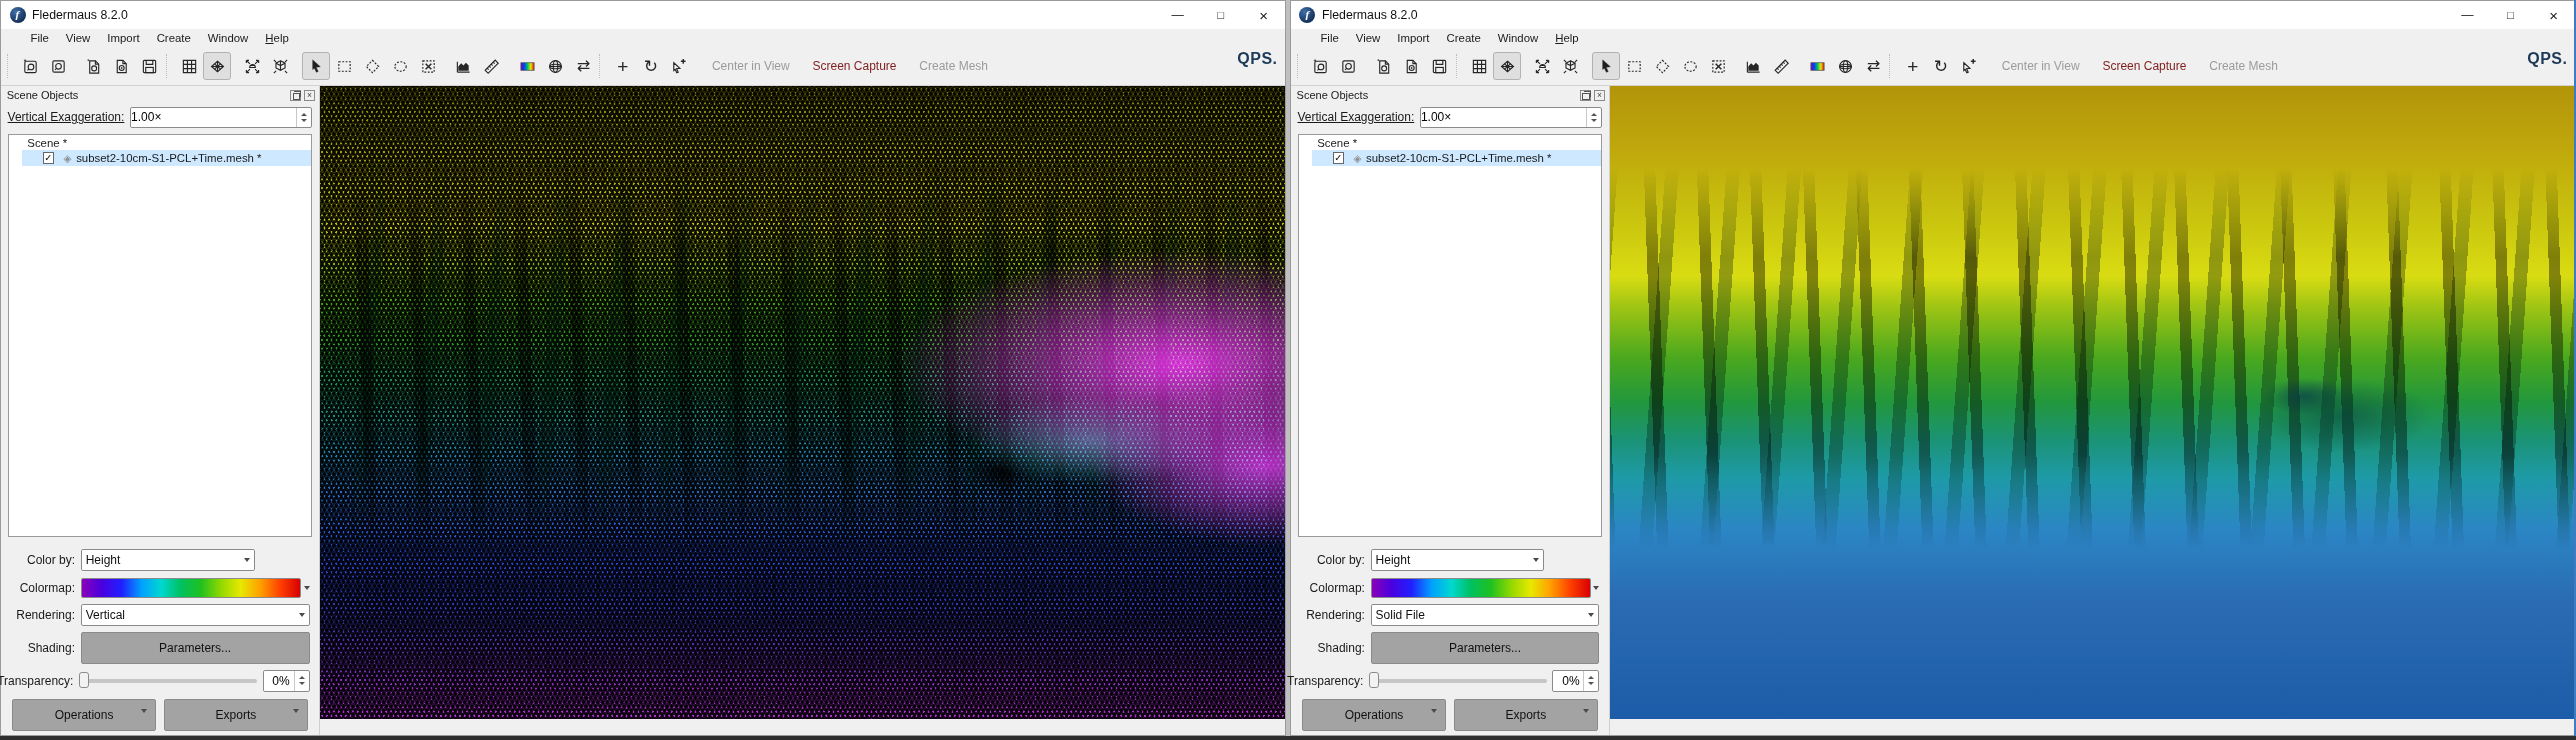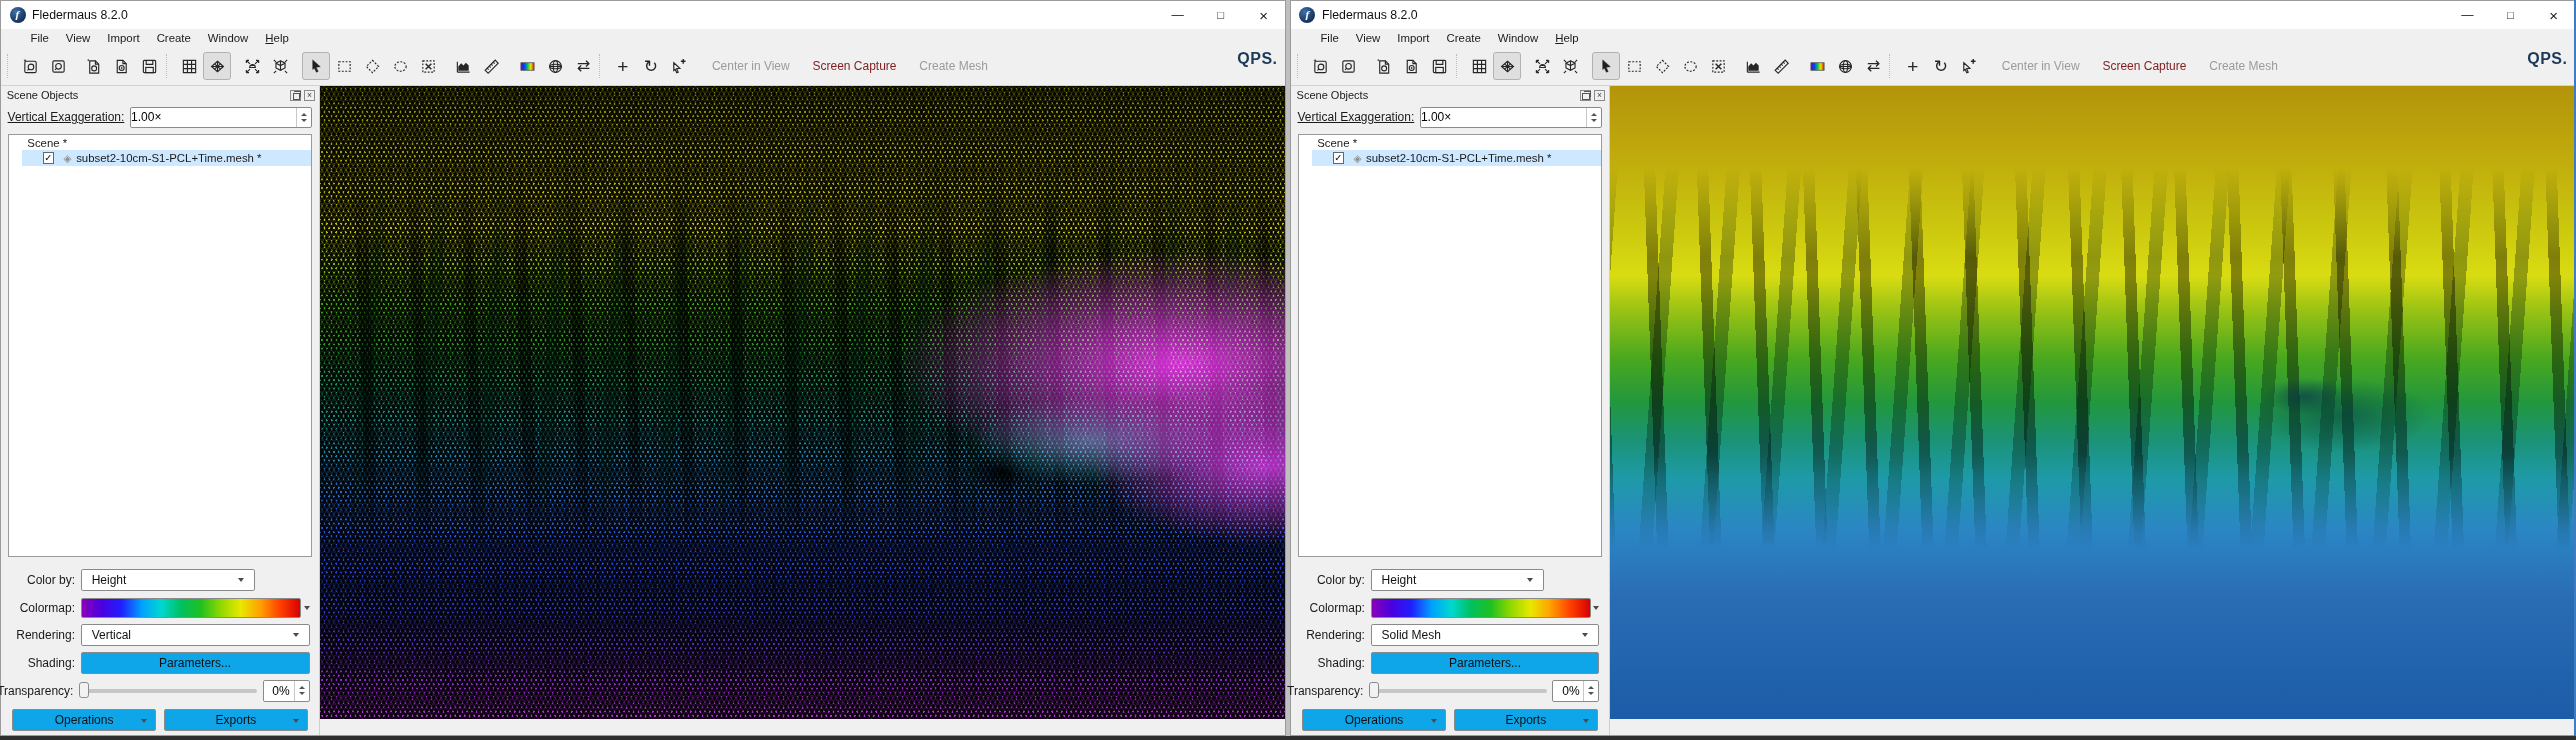--- a/index.html
+++ b/index.html
@@ -54,27 +54,27 @@
   .tree { flex:1; background:#fff; border:0.9px solid #9a9a9a; margin:1.9px 6.6px 3.8px 6.6px; overflow:hidden; font-size:11.4px; color:#1a1a1a;padding-left:13px; }
   .tree-root { padding:1.9px 0 0.9px 5.7px; }
   .tree-item { height:16px; display:flex; align-items:center; background:#cde8ff; padding-left:21px; }
   .checkbox { width:11.4px; height:11.4px; background:#fff; border:0.9px solid #666; font-size:9.5px; line-height:9.5px; text-align:center; color:#111; flex:none; }
   .tree-mesh-icon { color:#8d8d8d; font-size:10.4px; margin:0 4.7px 0 9.5px; flex:none; }
   .tree-label { white-space:nowrap; }
 
   .ctrls { flex:none; padding:1.9px 0 3.8px 0; }
   .crow { display:grid; grid-template-columns:74px 1fr; align-items:center; gap:5.7px; margin:5.7px 9.5px 5.7px 0; }
   .clabel { font-size:12px; color:#1a1a1a; text-align:right; white-space:nowrap; }
-  .combo { height:22px; background:#fff; border:0.9px solid #8a8a8a; border-radius:1.9px; display:flex; align-items:center; padding:0 10px; font-size:12px; color:#111; }
+  .combo { height:22px; background:#fff; border:0.9px solid #8a8a8a; border-radius:1.9px; display:flex; align-items:center; padding:0 4px; font-size:12px; color:#111; }
   .combo .cval { flex:1; }
   .darr { width:0; height:0; border-left:3.8px solid transparent; border-right:3.8px solid transparent; border-top:4.7px solid #4a4a4a; flex:none; }
   .combo.narrow { margin-right:55px; }
   .cmap-wrap { height:22px; display:flex; align-items:center; gap:2.8px; }
   .cmap-bar { flex:1; height:20px; border:0.9px solid #8a8a8a; border-radius:1.9px; }
-  .btn { height:22px; background:#0ea5e9; border:0.9px solid #8a8a8a; border-radius:1.9px; font-size:12px; color:#111; display:flex; align-items:center; justify-content:center; }
+  .btn { height:32px; background:#a3a3a3; border:0.9px solid #8a8a8a; border-radius:1.9px; font-size:12px; color:#111; display:flex; align-items:center; justify-content:center; }
   .trans-wrap { display:flex; align-items:center; gap:5.7px; height:22px; }
   .slider { flex:1; position:relative; height:22px; }
   .slider .groove { position:absolute; left:0; right:0; top:9.5px; height:3.8px; background:#c6c6c6; border-radius:1.9px; }
   .slider .handle { position:absolute; left:0; top:2.8px; width:10.4px; height:16px; background:#f2f2f2; border:0.9px solid #8a8a8a; border-radius:2.8px; }
   .trans-spin { width:47px; height:22px; background:#fff; border:0.9px solid #8a8a8a; border-radius:1.9px; display:flex; align-items:center; flex:none; }
   .trans-spin .tval { flex:1; text-align:right; font-size:12px; padding-right:3.8px; }
   .oprow { display:grid; grid-template-columns:1fr 1fr; gap:8.5px; margin:7.6px 11.4px 0 11.4px; }
   .drop-btn { position:relative; }
   .drop-btn .darr { position:absolute; right:7.6px; top:8.5px; }
 
@@ -627,21 +627,21 @@
         <div class="crow">
           <span class="clabel">Colormap:</span>
           <span class="cmap-wrap">
             <span class="cmap-bar" style="background: linear-gradient(90deg, rgb(138, 0, 184), rgb(74, 0, 224), rgb(32, 32, 255), rgb(0, 160, 255), rgb(0, 216, 208), rgb(0, 192, 96), rgb(32, 192, 32), rgb(144, 216, 0), rgb(232, 232, 0), rgb(255, 160, 0), rgb(255, 64, 0), rgb(216, 0, 0));"></span>
             <span class="darr"></span>
           </span>
         </div>
         <div class="crow">
           <span class="clabel">Rendering:</span>
           <span class="combo">
-            <span class="cval">Solid Mesh</span>
+            <span class="cval">Solid File</span>
             <span class="darr"></span>
           </span>
         </div>
         <div class="crow">
           <span class="clabel">Shading:</span>
           <span class="btn">Parameters...</span>
         </div>
         <div class="crow" style="grid-template-columns:80px 1fr; margin-left:-7.6px;">
           <span class="clabel">Transparency:</span>
           <span class="trans-wrap">

